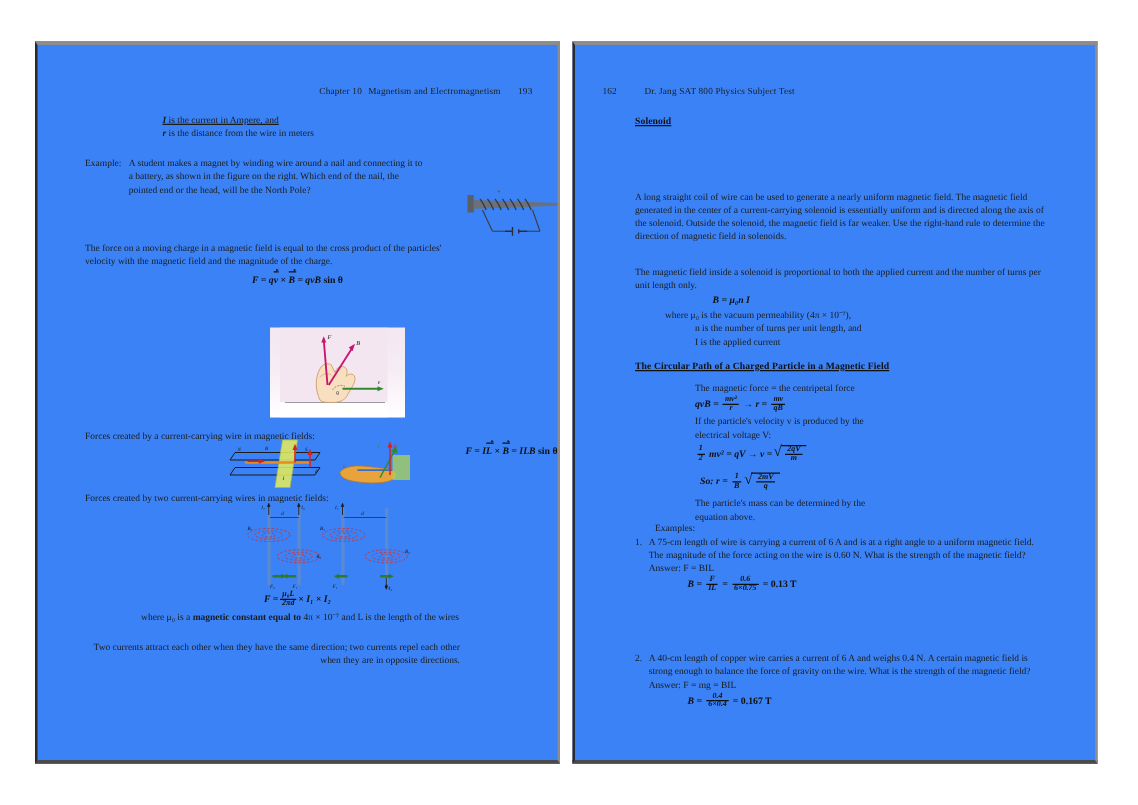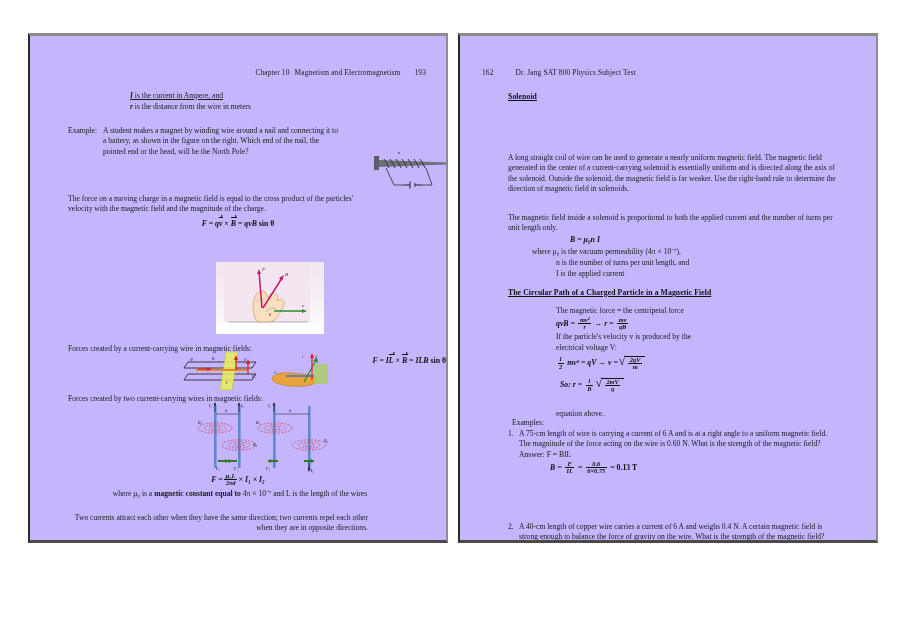--- a/index.html
+++ b/index.html
@@ -17,22 +17,22 @@
   }
   .spread {
     position: relative;
     width: 910px;
     height: 644px;
   }
   .page {
     position: absolute;
     top: 33px;
     width: 420px;
-    height: 510px;
-    background: #c4b5fd;
+    height: 578px;
+    background: #3b82f6;
     border-top: 3px solid #8c8c8c;
     border-left: 2px solid #2a2a2a;
     border-right: 2px solid #8c8c8c;
     border-bottom: 3px solid #4a4a4a;
     box-sizing: border-box;
     overflow: hidden;
   }
   .page-left  { left: 28px; }
   .page-right { left: 458px; }
 
@@ -430,23 +430,24 @@
       <span>mv² = qV → v =</span>
       <span class="radic"><span class="inner"><span class="frac"><span>2qV</span><span class="den">m</span></span></span></span>
     </div>
 
     <div class="eq" style="left:100px; top:342px; font-style:italic;">
       <span>So: r =</span>
       <span class="frac"><span>1</span><span class="den">B</span></span>
       <span class="radic"><span class="inner"><span class="frac"><span>2mV</span><span class="den">q</span></span></span></span>
     </div>
 
+    <div class="blk" style="left:96px; top:362px; width:230px;">The particle's mass can be determined by the</div>
     <div class="blk" style="left:96px; top:373px; width:230px;">equation above.</div>
 
-    <div class="blk" style="left:52px; top:382px;">Examples:</div>
+    <div class="blk" style="left:64px; top:382px;">Examples:</div>
 
     <div class="ex-list" style="left:48px; top:393px; width:320px;">
       <div class="ex-item">
         <span class="ex-num">1.</span>
         <span>A 75-cm length of wire is carrying a current of 6 A and is at a right angle to a uniform magnetic field. The magnitude of the force acting on the wire is 0.60 N. What is the strength of the magnetic field?</span>
       </div>
       <div style="padding-left:11px; margin-top:0px;">Answer: F = BIL</div>
       <div class="eq" style="position:relative; left:42px; top:1px; font-style:italic; display:inline-block;">
         <span>B =</span>
         <span class="frac"><span>F</span><span class="den">IL</span></span>

